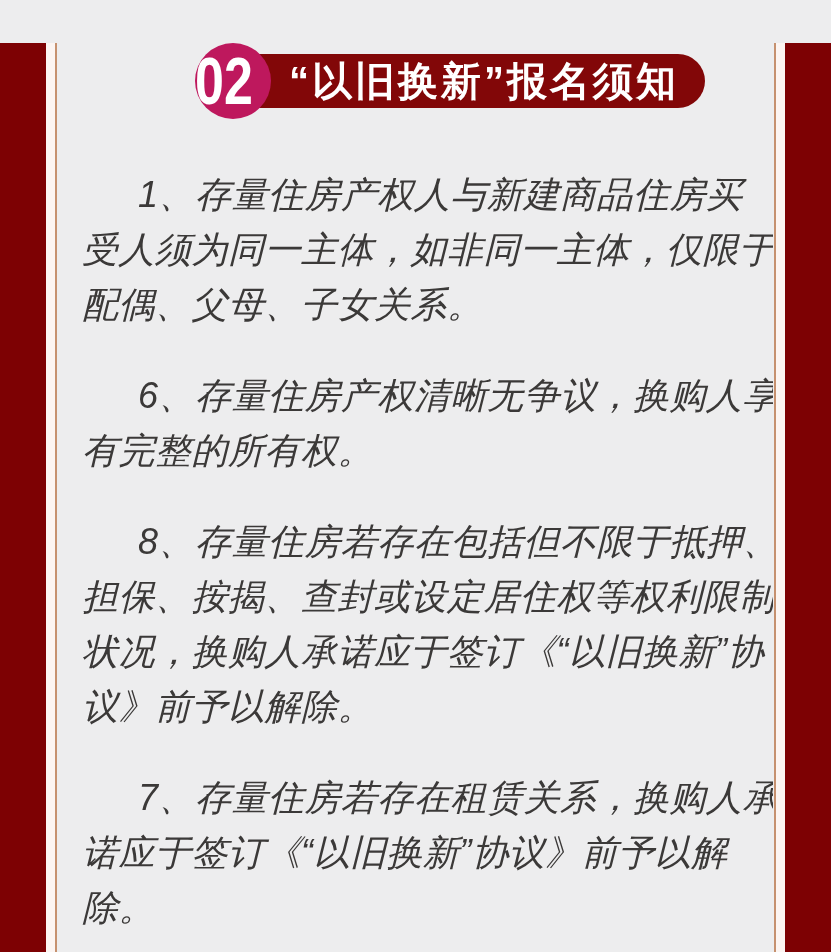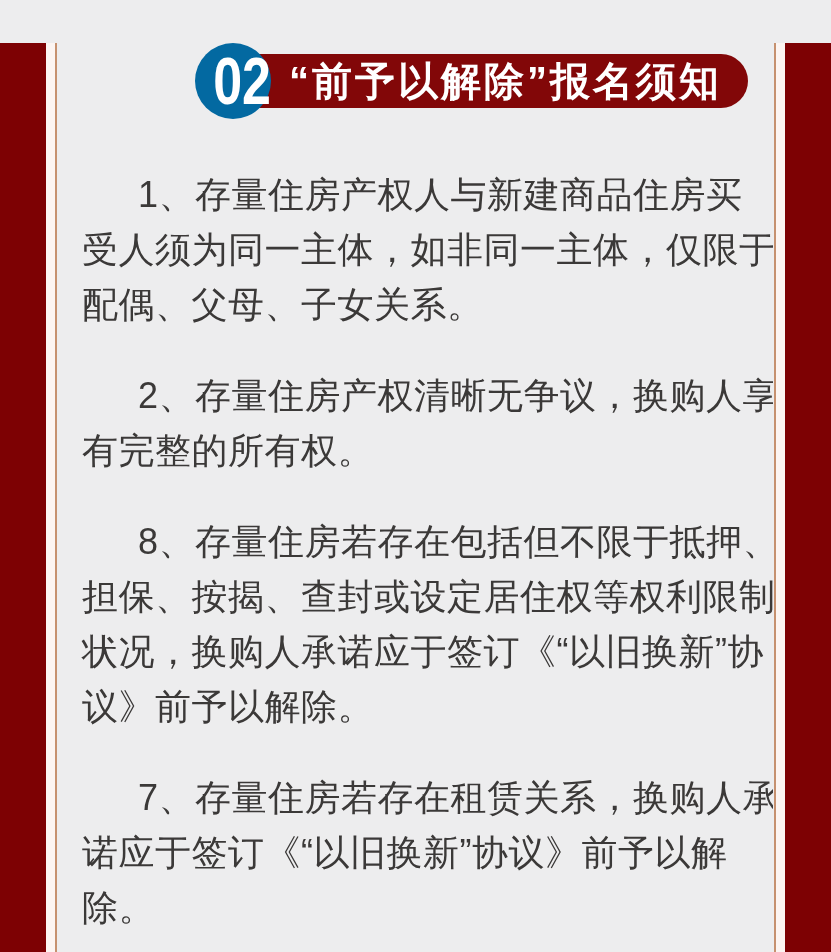--- a/index.html
+++ b/index.html
@@ -51,24 +51,24 @@
     display: flex;
     align-items: center;
     height: 76px;
     margin: 43px 0 0 113px;
   }
   .badge-circle {
     flex: 0 0 auto;
     width: 76px;
     height: 76px;
     border-radius: 50%;
-    background: #0369a1;
+    background: #be185d;
     display: flex;
     align-items: center;
-    justify-content: flex-end;
+    justify-content: flex-start;
     position: relative;
     z-index: 1;
   }
   .badge-number {
     color: #FFFFFF;
     font-weight: bold;
     font-size: 52px;
     letter-spacing: 0px;
     transform: scaleY(1.3);
     line-height: 1;
@@ -83,20 +83,21 @@
     padding: 0 26px 0 58px;
     color: #FFFFFF;
     font-size: 40px;
     font-weight: bold;
     letter-spacing: 3px;
     white-space: nowrap;
   }
   .paragraphs {
     margin-top: 48px;
     color: #3B3938;
+    font-style: italic;
   }
   .para {
     margin: 0 0 36px 0;
     font-size: 36px;
     line-height: 55px;
     font-weight: 500;
     white-space: pre;
     text-indent: 56px;
     letter-spacing: 0.5px;
   }
@@ -108,29 +109,29 @@
   <div class="edge edge-left"></div>
   <div class="edge edge-right"></div>
 
   <div class="content">
 
     <div class="badge">
       <div class="badge-circle">
         <span class="badge-number">02</span>
       </div>
       <div class="badge-pill">
-        <span>“前予以解除”报名须知</span>
+        <span>“以旧换新”报名须知</span>
       </div>
     </div>
 
     <div class="paragraphs">
       <p class="para">1、存量住房产权人与新建商品住房买
 受人须为同一主体，如非同一主体，仅限于
 配偶、父母、子女关系。</p>
-      <p class="para">2、存量住房产权清晰无争议，换购人享
+      <p class="para">6、存量住房产权清晰无争议，换购人享
 有完整的所有权。</p>
       <p class="para">8、存量住房若存在包括但不限于抵押、
 担保、按揭、查封或设定居住权等权利限制
 状况，换购人承诺应于签订《“以旧换新”协
 议》前予以解除。</p>
       <p class="para">7、存量住房若存在租赁关系，换购人承
 诺应于签订《“以旧换新”协议》前予以解
 除。</p>
     </div>
 

